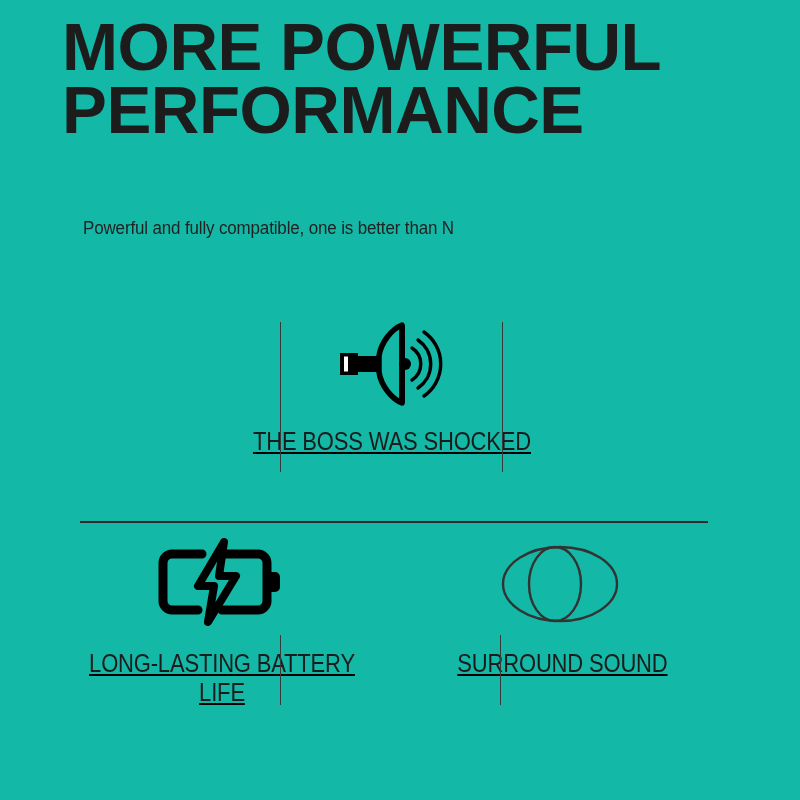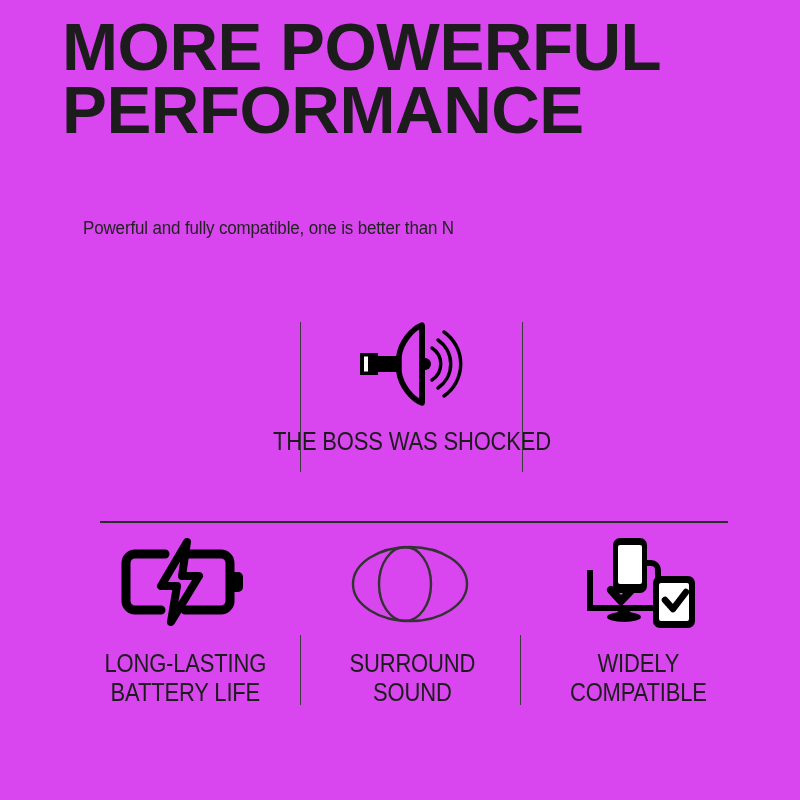--- a/index.html
+++ b/index.html
@@ -10,21 +10,21 @@
     height: 800px;
     background: #ffffff;
     font-family: "Liberation Sans", sans-serif;
     overflow: hidden;
   }
 
   .page {
     position: relative;
     width: 800px;
     height: 800px;
-    background: #d946ef;
+    background: #14b8a6;
   }
 
   
   .headline {
     position: absolute;
     left: 62px;
     top: 16px;
     width: 700px;
     font-family: "Liberation Sans", sans-serif;
     font-weight: bold;
@@ -48,23 +48,24 @@
     color: #222222;
     letter-spacing: -0.15px;
     white-space: nowrap;
     transform: scaleX(0.97);
     transform-origin: left top;
   }
 
   
   .features {
     position: absolute;
-    left: 72px;
+    left: 52px;
     top: 305px;
     width: 680px;
+    text-decoration: underline;
   }
 
   .row {
     position: relative;
     display: flex;
     width: 100%;
   }
   .row-one { height: 216px; }
   .row-two { height: 230px; }
 
@@ -190,40 +191,19 @@
       <div class="cell">
         <div class="icon-box">
           <svg width="130" height="96" viewBox="0 0 130 96" fill="none">
             <ellipse cx="63" cy="50" rx="57" ry="37" fill="none" stroke="#333" stroke-width="2.4"></ellipse>
             <ellipse cx="58" cy="50" rx="26" ry="37" fill="none" stroke="#333" stroke-width="2.4"></ellipse>
           </svg>
         </div>
         <div class="cell-label">SURROUND SOUND</div>
       </div>
 
-      <div class="cell">
-        <div class="icon-box">
-          <svg width="118" height="96" viewBox="0 0 118 96" fill="none">
-
-            <path d="M10 36 L10 74 L78 74 L78 36 A7 7 0 0 0 71 29 L44 29" fill="none" stroke="#000" stroke-width="6"></path>
-
-            <path d="M30 82 C40 82 36 74 44 74 C52 74 48 82 58 82 Z" fill="#000"></path>
-            <ellipse cx="44" cy="83" rx="17" ry="5" fill="#000"></ellipse>
-
-            <path d="M31 56 L41 67 L61 46" fill="none" stroke="#000" stroke-width="8" stroke-linecap="round" stroke-linejoin="round"></path>
-
-            <rect x="33" y="4" width="34" height="55" rx="7" fill="#000"></rect>
-            <rect x="38" y="11" width="24" height="39" rx="2" fill="#fff"></rect>
-
-            <rect x="73" y="42" width="42" height="52" rx="7" fill="#000"></rect>
-            <rect x="79" y="49" width="30" height="38" rx="2" fill="#fff"></rect>
-            <path d="M85 66 L93 75 L106 58" fill="none" stroke="#000" stroke-width="6.5" stroke-linecap="round" stroke-linejoin="round"></path>
-          </svg>
-        </div>
-        <div class="cell-label">WIDELY COMPATIBLE</div>
-      </div>
 
       <div class="vdiv r2a"></div>
       <div class="vdiv r2b"></div>
     </div>
 
   </div>
 </div>
 
 </body></html>

